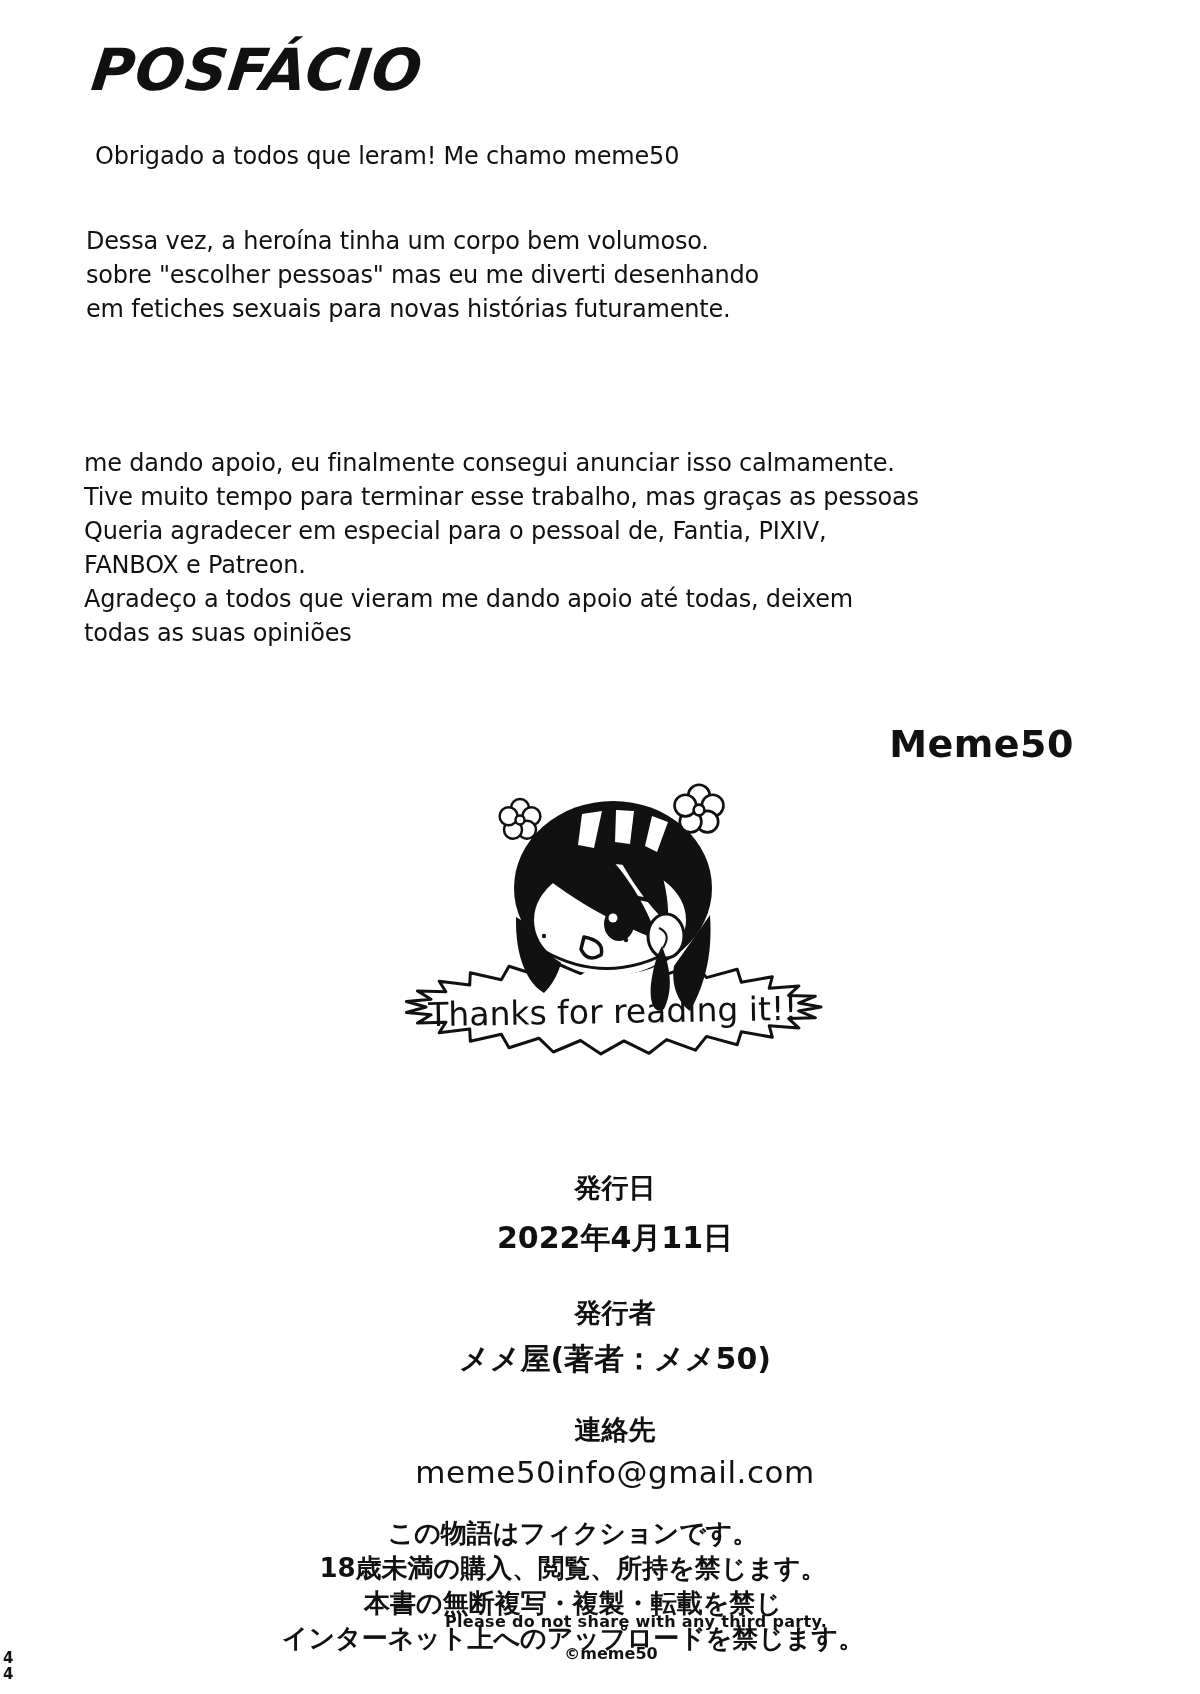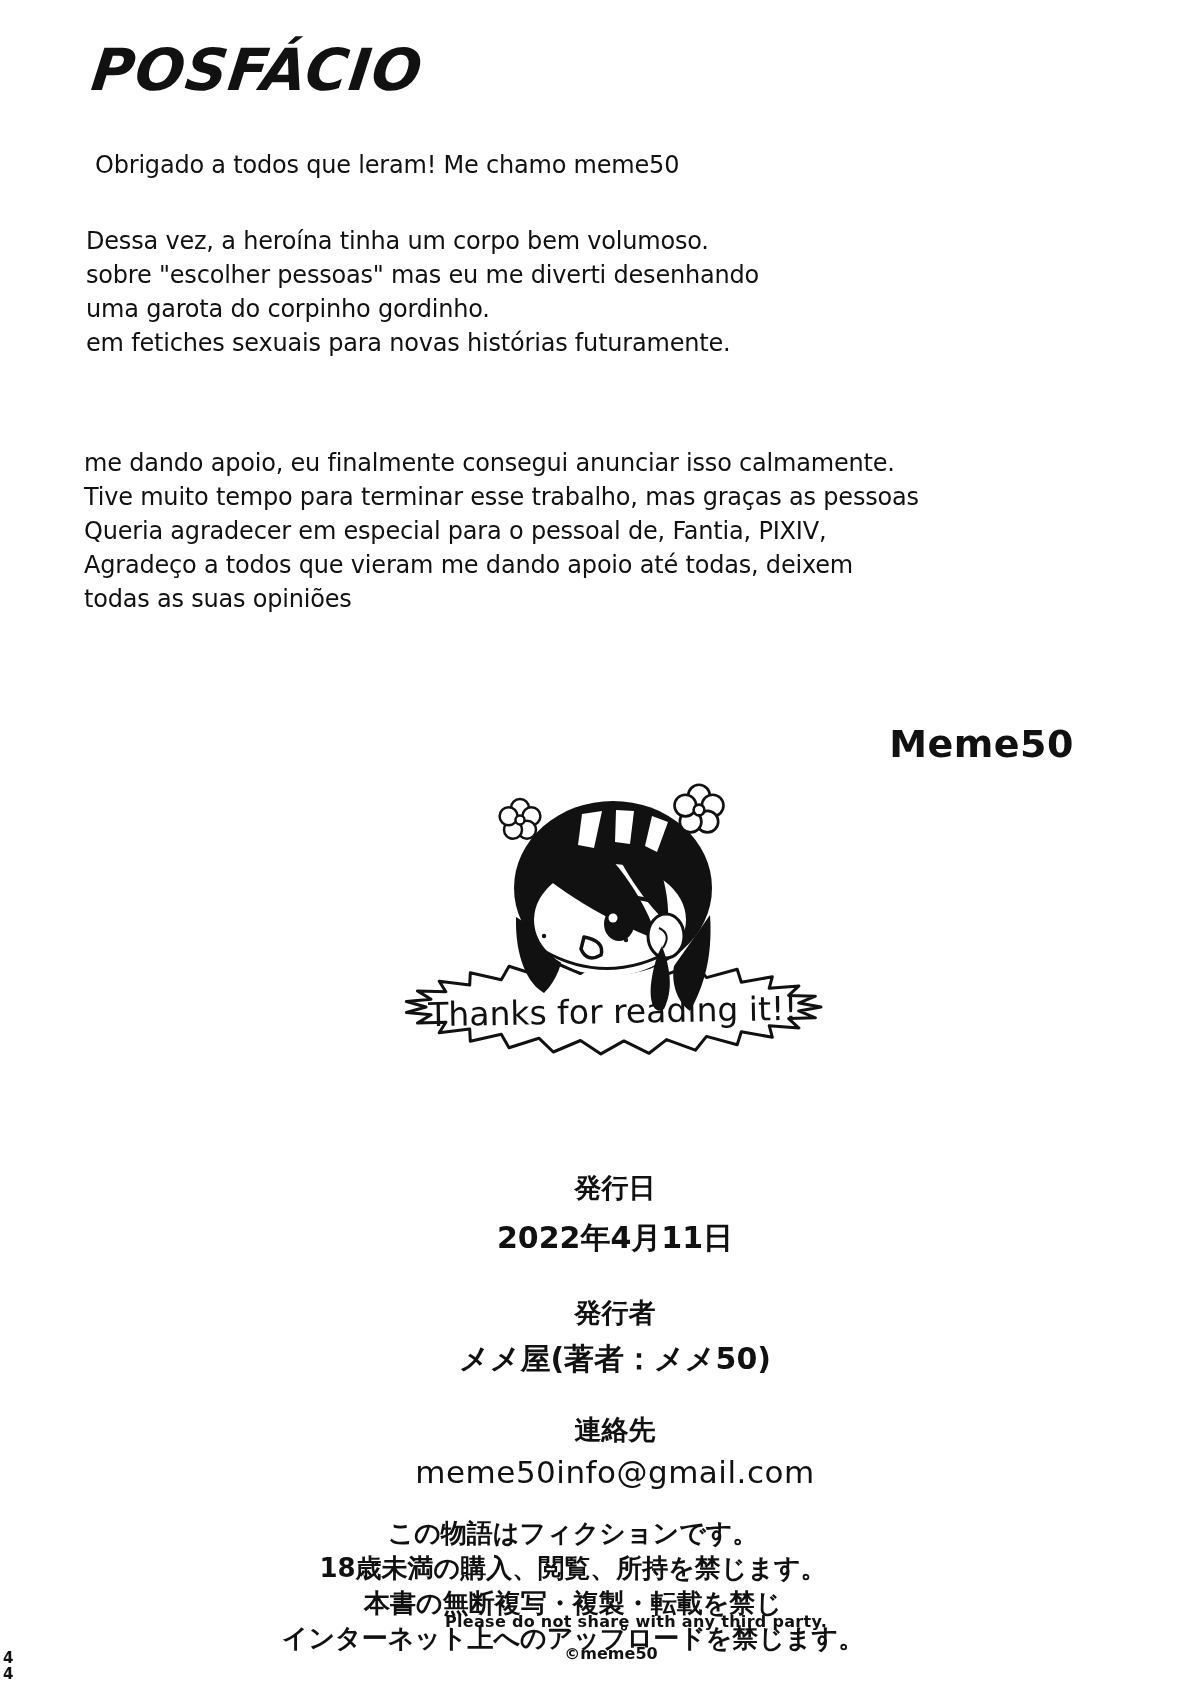--- a/index.html
+++ b/index.html
@@ -37,33 +37,33 @@
   .footer-warning { font-size:16px; font-weight:bold; text-align:left; letter-spacing:0.3px; white-space:nowrap; }
   .footer-copyright { font-size:16px; font-weight:bold; text-align:center; margin-top:13px; }
   .page-num { left:3px; top:1650px; font-size:15px; font-weight:bold; line-height:16px; }
   svg text { font-family:"DejaVu Sans", sans-serif; }
 </style>
 </head>
 <body>
 
 <div class="abs title" style="left:88px; top:36px;">POSFÁCIO</div>
 
-<div class="abs hand" style="left:95px; top:148px;">Obrigado a todos que leram! Me chamo meme50</div>
+<div class="abs hand" style="left:95px; top:139px;">Obrigado a todos que leram! Me chamo meme50</div>
 
 <div class="abs hand" style="left:86px; top:224px;">
   <div>Dessa vez, a heroína tinha um corpo bem volumoso.</div>
   <div>sobre "escolher pessoas" mas eu me diverti desenhando</div>
-  <div>uma garota do corpinho gordinho.</div>
   <div>em fetiches sexuais para novas histórias futuramente.</div>
 </div>
 
 <div class="abs hand" style="left:84px; top:446px;">
   <div>me dando apoio, eu finalmente consegui anunciar isso calmamente.</div>
   <div>Tive muito tempo para terminar esse trabalho, mas graças as pessoas</div>
   <div>Queria agradecer em especial para o pessoal de, Fantia, PIXIV,</div>
+  <div>FANBOX e Patreon.</div>
   <div>Agradeço a todos que vieram me dando apoio até todas, deixem</div>
   <div>todas as suas opiniões</div>
 </div>
 
 <div class="abs signature" style="right:126px; top:722px;">Meme50</div>
 
 <svg class="abs" style="left:360px; top:722px;" width="480" height="340" viewBox="0 0 480 340">
 
   <polygon fill="#ffffff" stroke="#111111" stroke-width="3" stroke-linejoin="round" points="461.0,285.0 438.7,288.9 455.4,295.8 428.7,296.6 438.9,306.1 409.2,303.7 412.3,315.2 381.3,309.7 377.2,322.7 346.5,314.4 335.4,328.2 306.6,317.6 289.1,331.3 263.9,318.9 240.9,331.9 220.5,318.5 193.3,330.0 178.9,316.2 149.0,325.7 141.3,312.3 110.3,319.2 109.7,306.9 79.2,310.8 85.9,300.3 57.5,301.1 71.0,292.8 46.4,290.5 66.0,285.0 46.4,279.5 71.0,277.2 57.5,268.9 85.9,269.7 79.2,259.2 109.7,263.1 110.3,250.8 141.3,257.7 149.0,244.3 178.9,253.8 193.3,240.0 220.5,251.5 240.9,238.1 263.9,251.1 289.1,238.7 306.6,252.4 335.4,241.8 346.5,255.6 377.2,247.3 381.3,260.3 412.3,254.8 409.2,266.3 438.9,263.9 428.7,273.4 455.4,274.2 438.7,281.1"></polygon>
 

